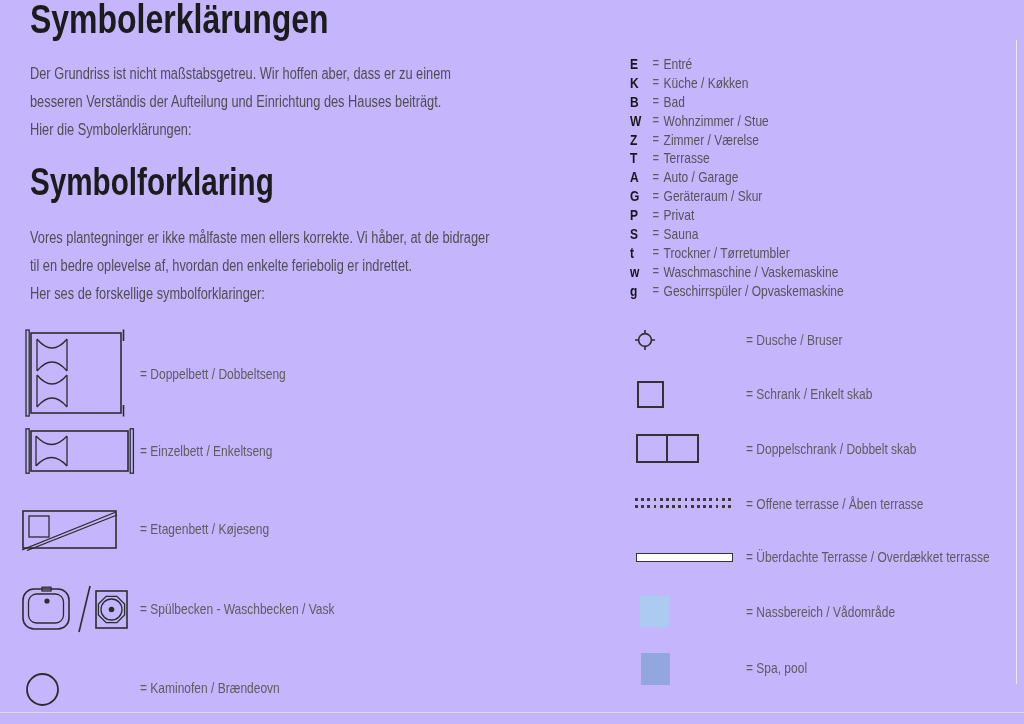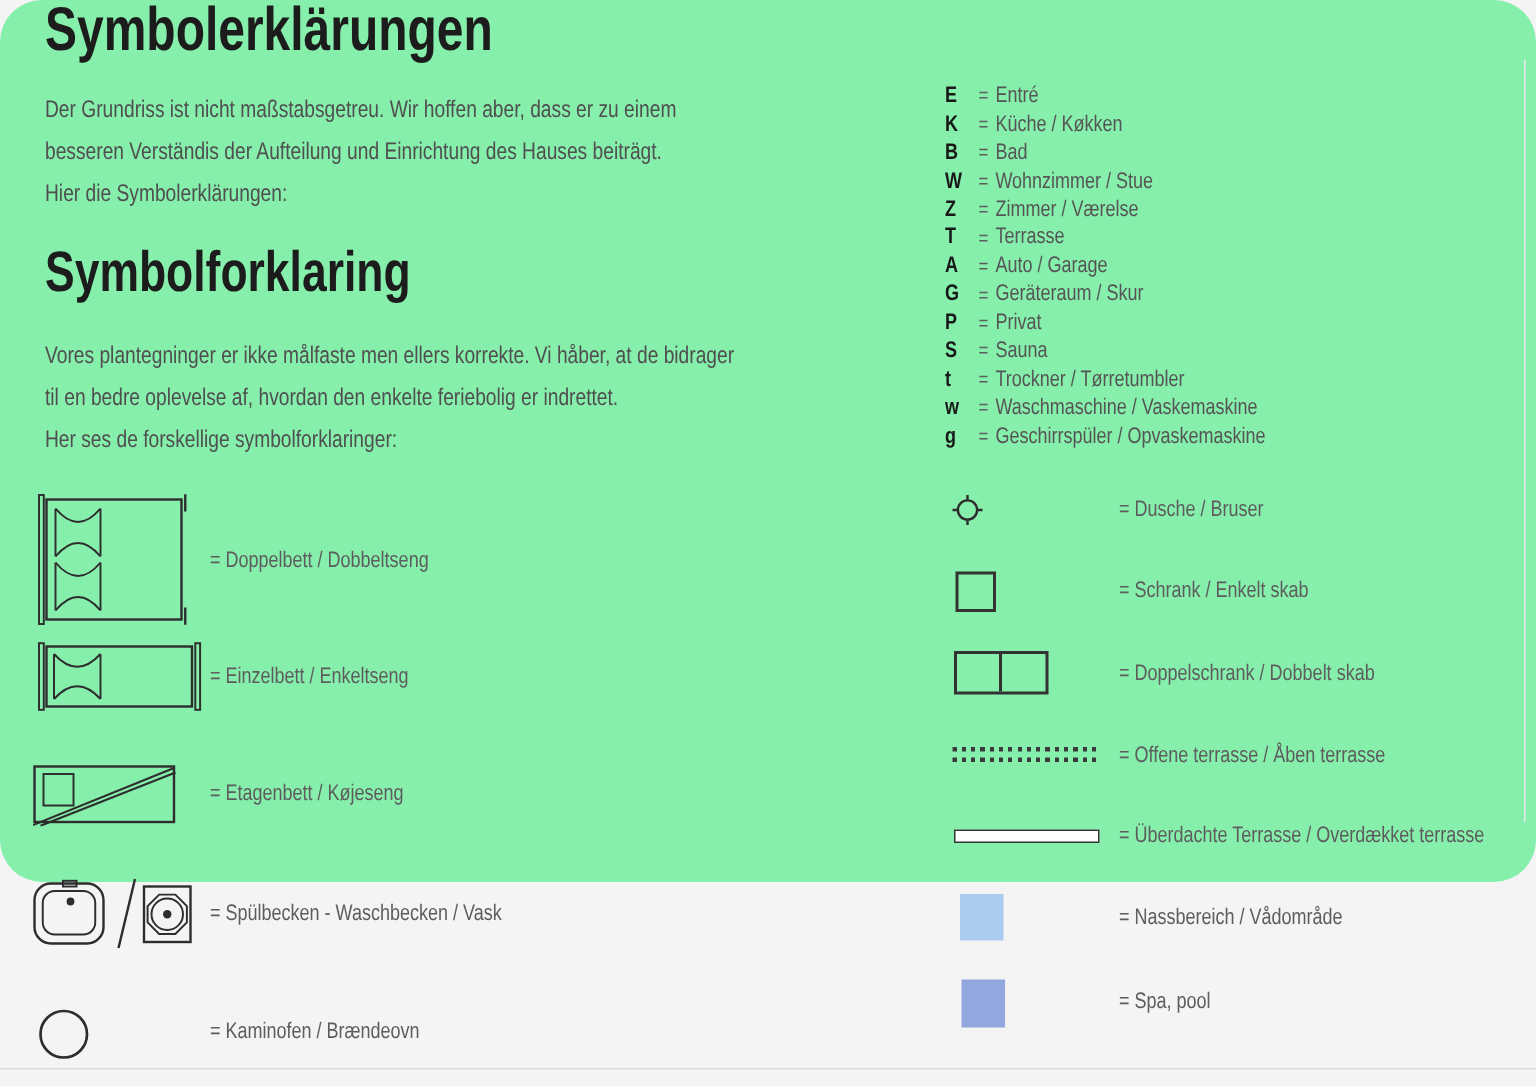--- a/index.html
+++ b/index.html
@@ -4,24 +4,23 @@
 <style>
   html,body{margin:0;padding:0;}
   body{
     width:1024px;height:724px;
     background:#f4f4f4;
     font-family:"Liberation Sans","DejaVu Sans",sans-serif;
     overflow:hidden;
   }
   .page{
     position:relative;
-    width:1024px;height:588px;
-    background:#86efac;
+    width:1024px;height:724px;
+    background:#c4b5fd;
     color:#1d1d1d;
-    border-radius:28px;
   }
   .title{
     position:absolute;left:30px;top:-4px;
     font-size:41px;line-height:46px;font-weight:700;
     letter-spacing:0;color:#1c1c1c;margin:0;
     transform:scaleX(.78);transform-origin:0 0;white-space:nowrap;
   }
   .title2{
     position:absolute;left:30px;top:160px;
     font-size:38px;line-height:44px;font-weight:700;

